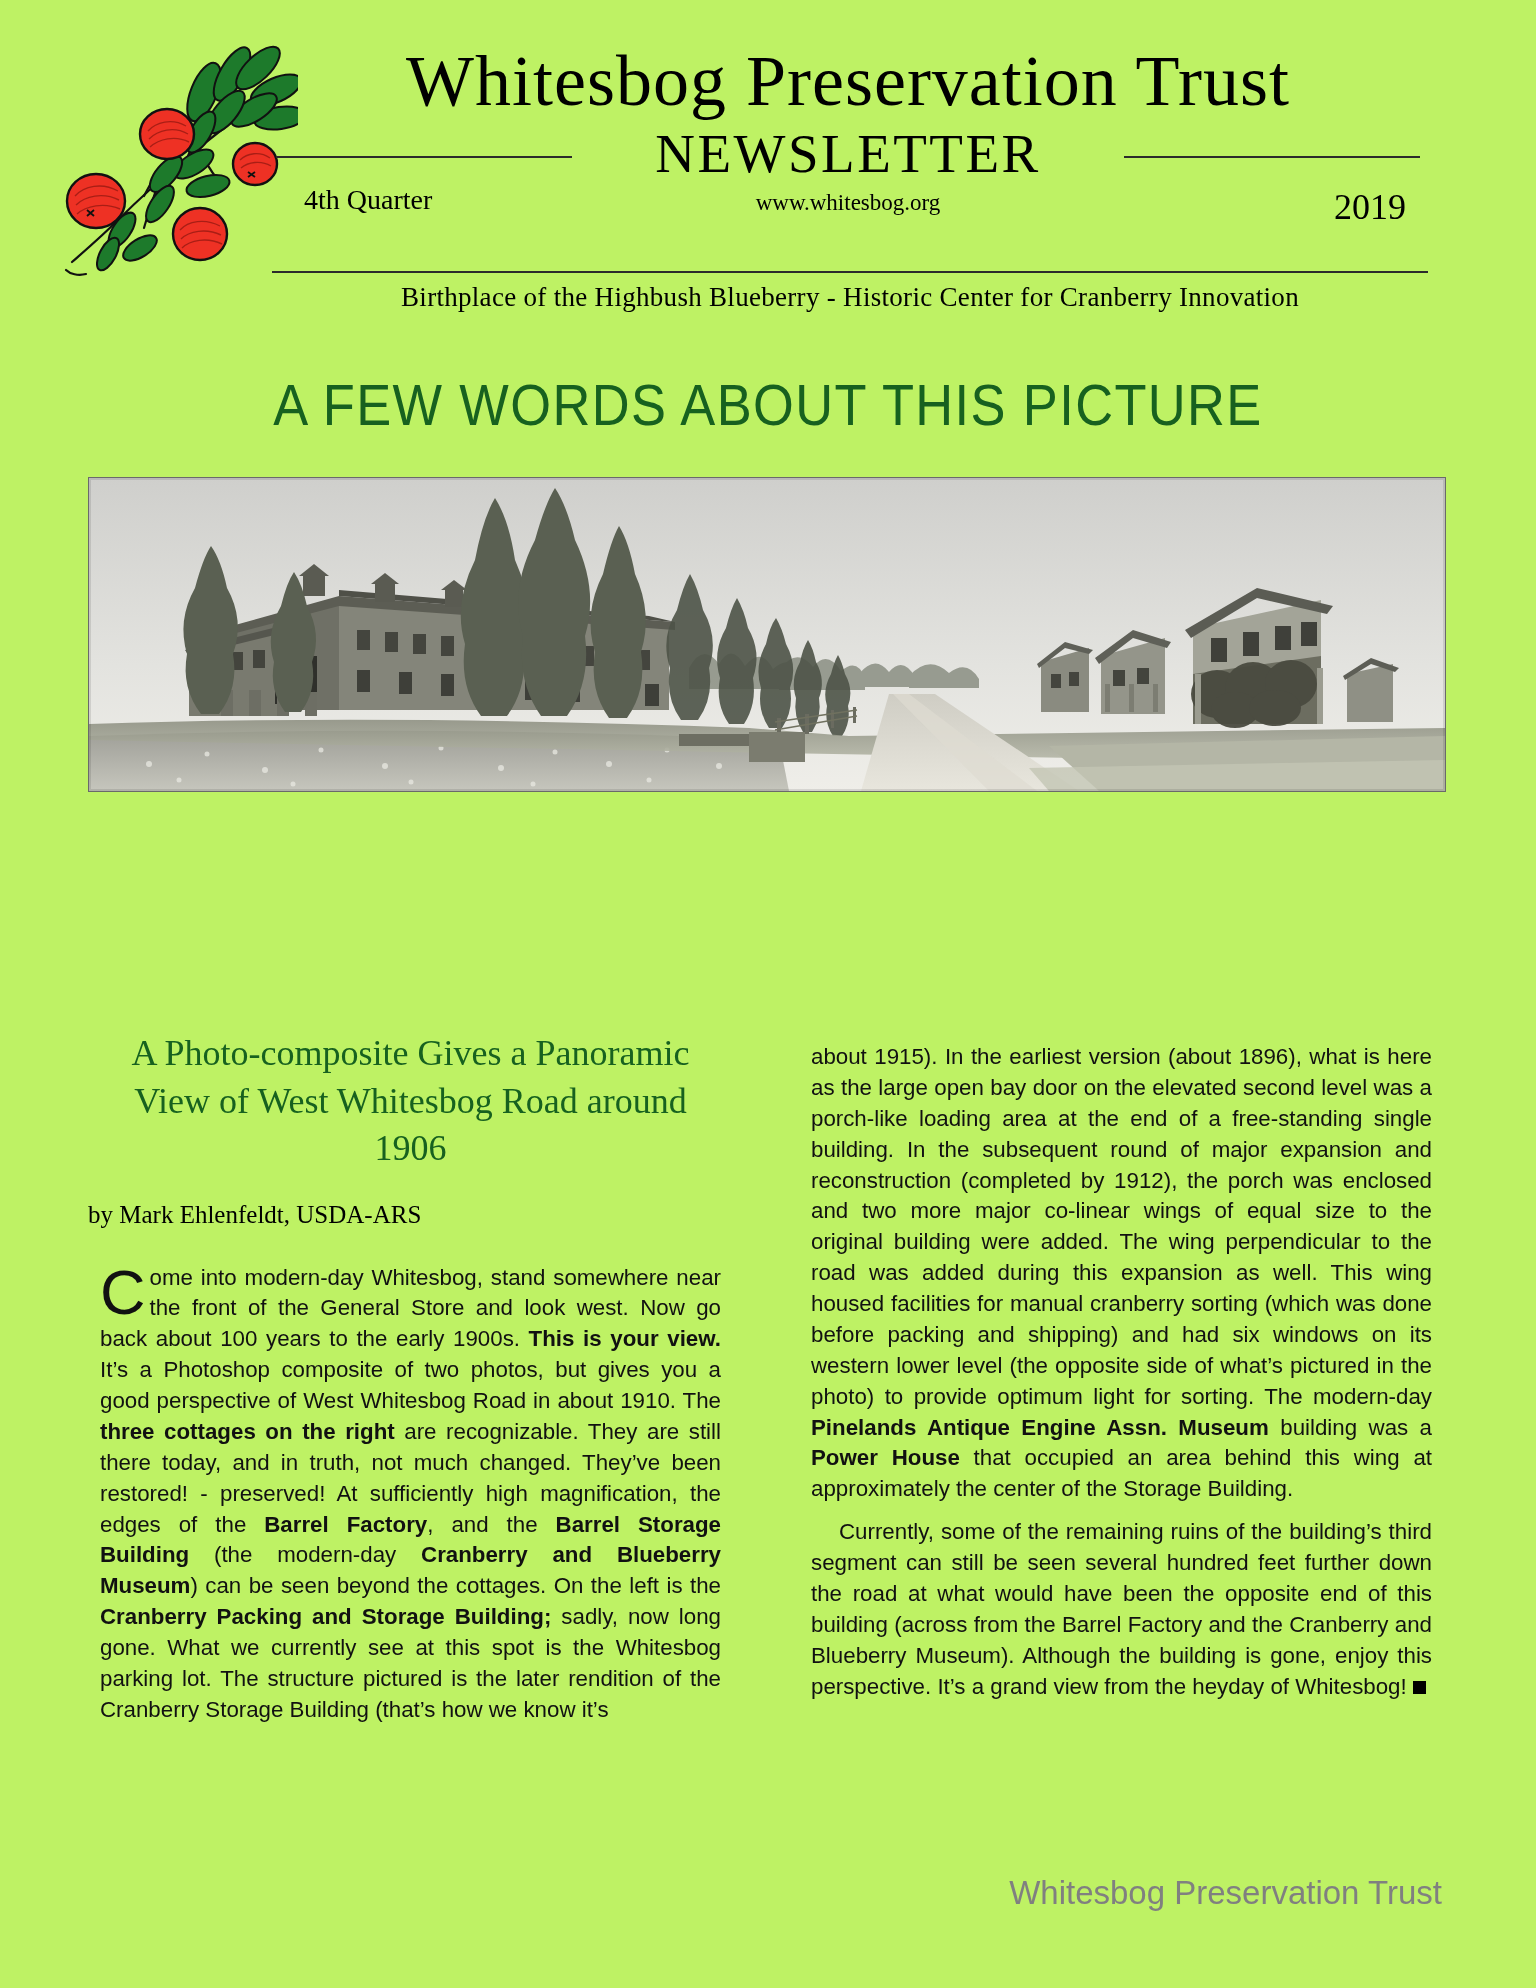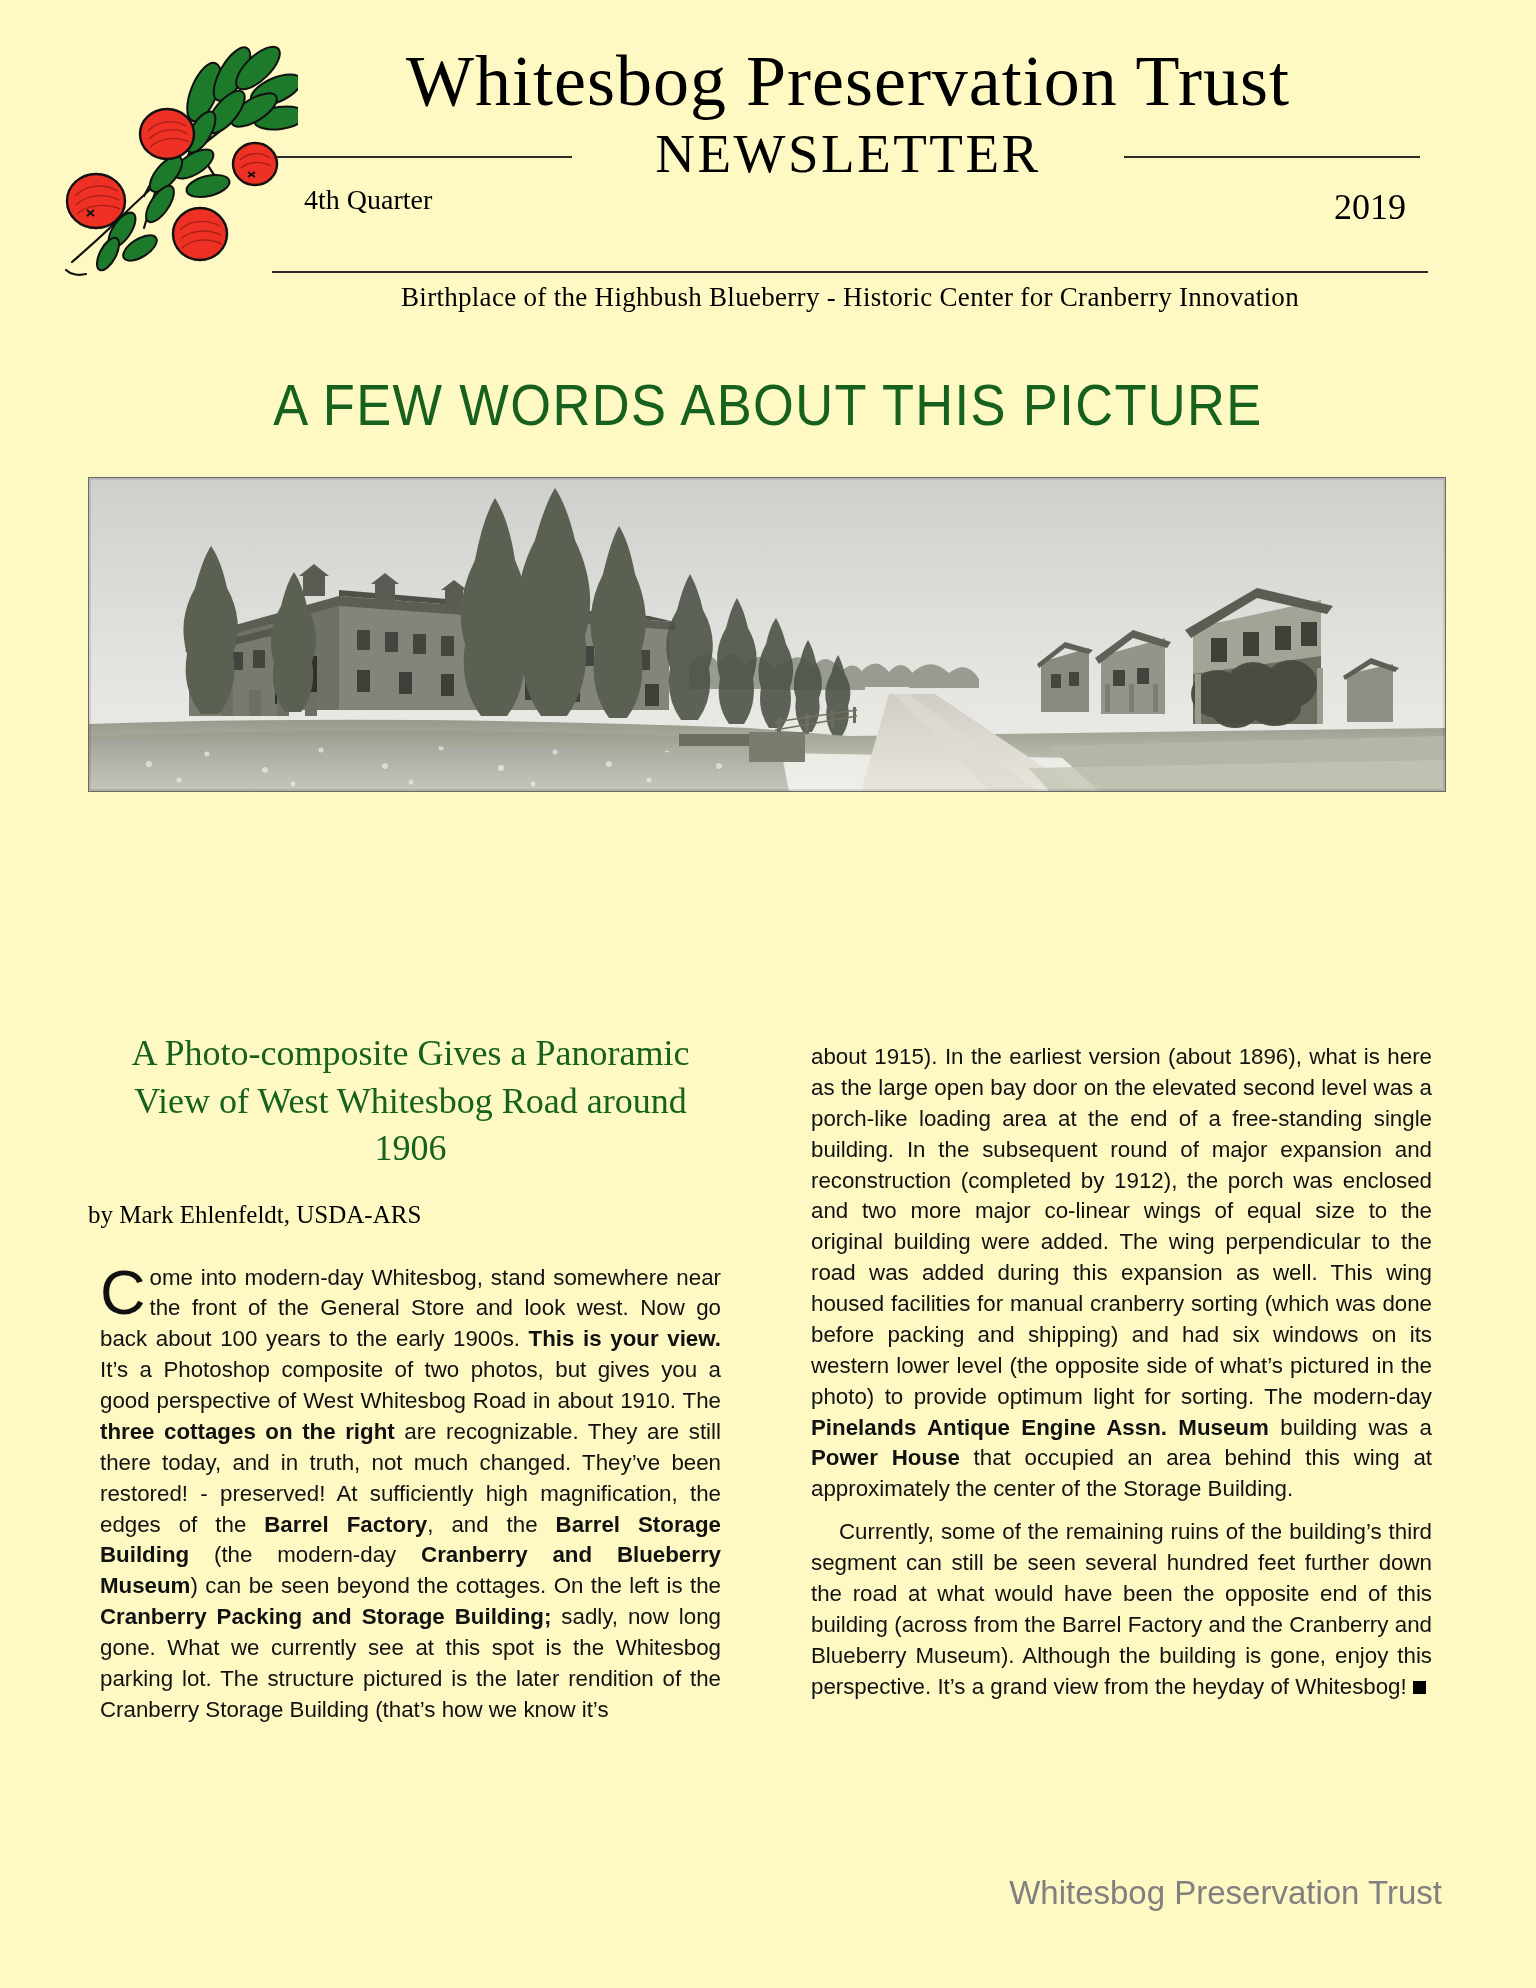--- a/index.html
+++ b/index.html
@@ -6,21 +6,21 @@
   body{
     width:1536px; height:1988px;
     background:#ffffff;
     font-family:"Liberation Sans", sans-serif;
     color:#000;
     overflow:hidden;
     position:relative;
   }
   .page{
     position:absolute; left:0; top:0; width:1536px; height:1988px;
-    background:#fef9c3;
+    background:#bef264;
   }
 
   
   .masthead{
     position:absolute; left:0; top:0; width:1536px; height:330px;
   }
   .logo{
     position:absolute; left:48px; top:34px; width:250px; height:245px;
   }
   .logo svg{display:block;width:100%;height:100%;}
@@ -250,20 +250,21 @@
       <div class="mast-title">Whitesbog Preservation Trust</div>
 
       <div class="newsletter-row">
         <div class="rule-left"></div>
         <div class="newsletter-word">NEWSLETTER</div>
         <div class="rule-right"></div>
       </div>
 
       <div class="mast-meta">
         <div class="quarter">4th Quarter</div>
+        <div class="weburl">www.whitesbog.org</div>
         <div class="year">2019</div>
       </div>
     </div>
 
     <div class="mast-rule"></div>
     <div class="tagline">Birthplace of the Highbush Blueberry  -   Historic Center for Cranberry Innovation</div>
   </div>
 
   <div class="section-heading">A FEW WORDS ABOUT THIS PICTURE</div>
 

